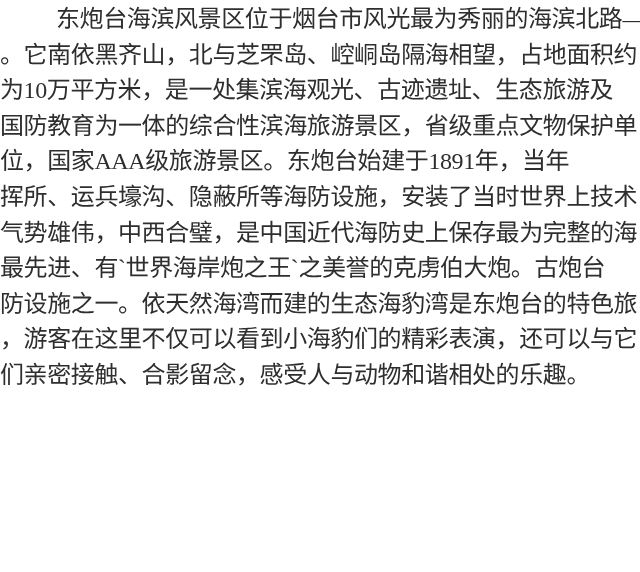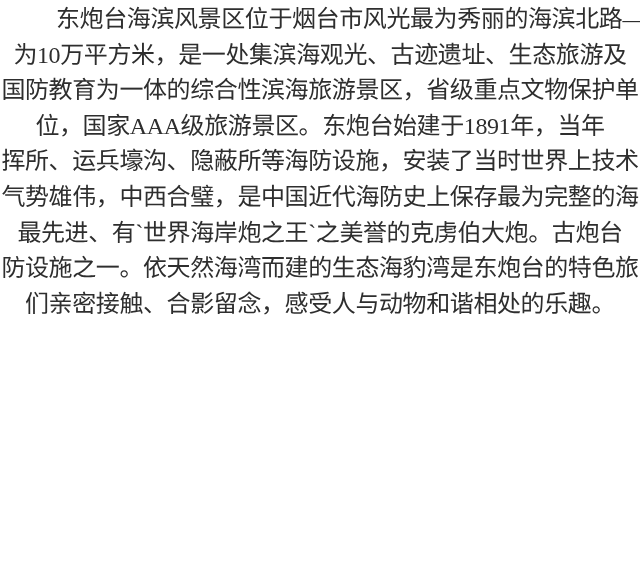--- a/index.html
+++ b/index.html
@@ -21,33 +21,35 @@
     padding-top: 2px;
   }
   .line {
     height: 35.6px;
     line-height: 35.6px;
     font-size: 24px;
     letter-spacing: -0.4px;
     color: #2e2e2e;
     white-space: nowrap;
     overflow: hidden;
-    text-align: center;
+    text-align: left;
     font-weight: 400;
   }
   .line.indent {
     padding-left: 56px;
   }
 </style>
 </head>
 <body>
 
 <div class="page">
   <div class="line indent">东炮台海滨风景区位于烟台市风光最为秀丽的海滨北路—</div>
+  <div class="line">。它南依黑齐山，北与芝罘岛、崆峒岛隔海相望，占地面积约</div>
   <div class="line">为10万平方米，是一处集滨海观光、古迹遗址、生态旅游及</div>
   <div class="line">国防教育为一体的综合性滨海旅游景区，省级重点文物保护单</div>
   <div class="line">位，国家AAA级旅游景区。东炮台始建于1891年，当年</div>
   <div class="line">挥所、运兵壕沟、隐蔽所等海防设施，安装了当时世界上技术</div>
   <div class="line">气势雄伟，中西合璧，是中国近代海防史上保存最为完整的海</div>
   <div class="line">最先进、有`世界海岸炮之王`之美誉的克虏伯大炮。古炮台</div>
   <div class="line">防设施之一。依天然海湾而建的生态海豹湾是东炮台的特色旅</div>
+  <div class="line">，游客在这里不仅可以看到小海豹们的精彩表演，还可以与它</div>
   <div class="line">们亲密接触、合影留念，感受人与动物和谐相处的乐趣。</div>
 </div>
 
 </body></html>

